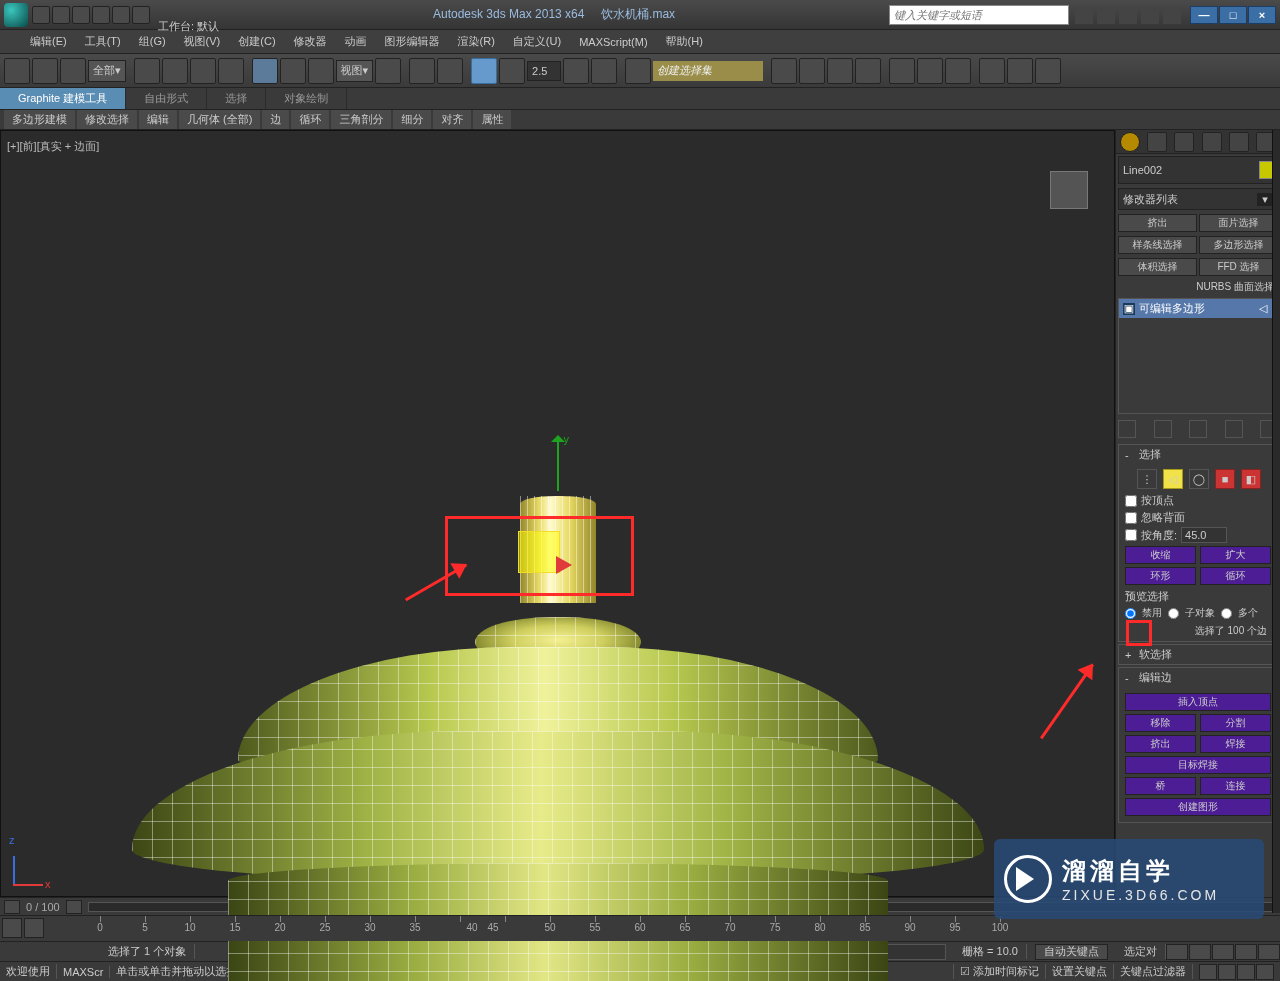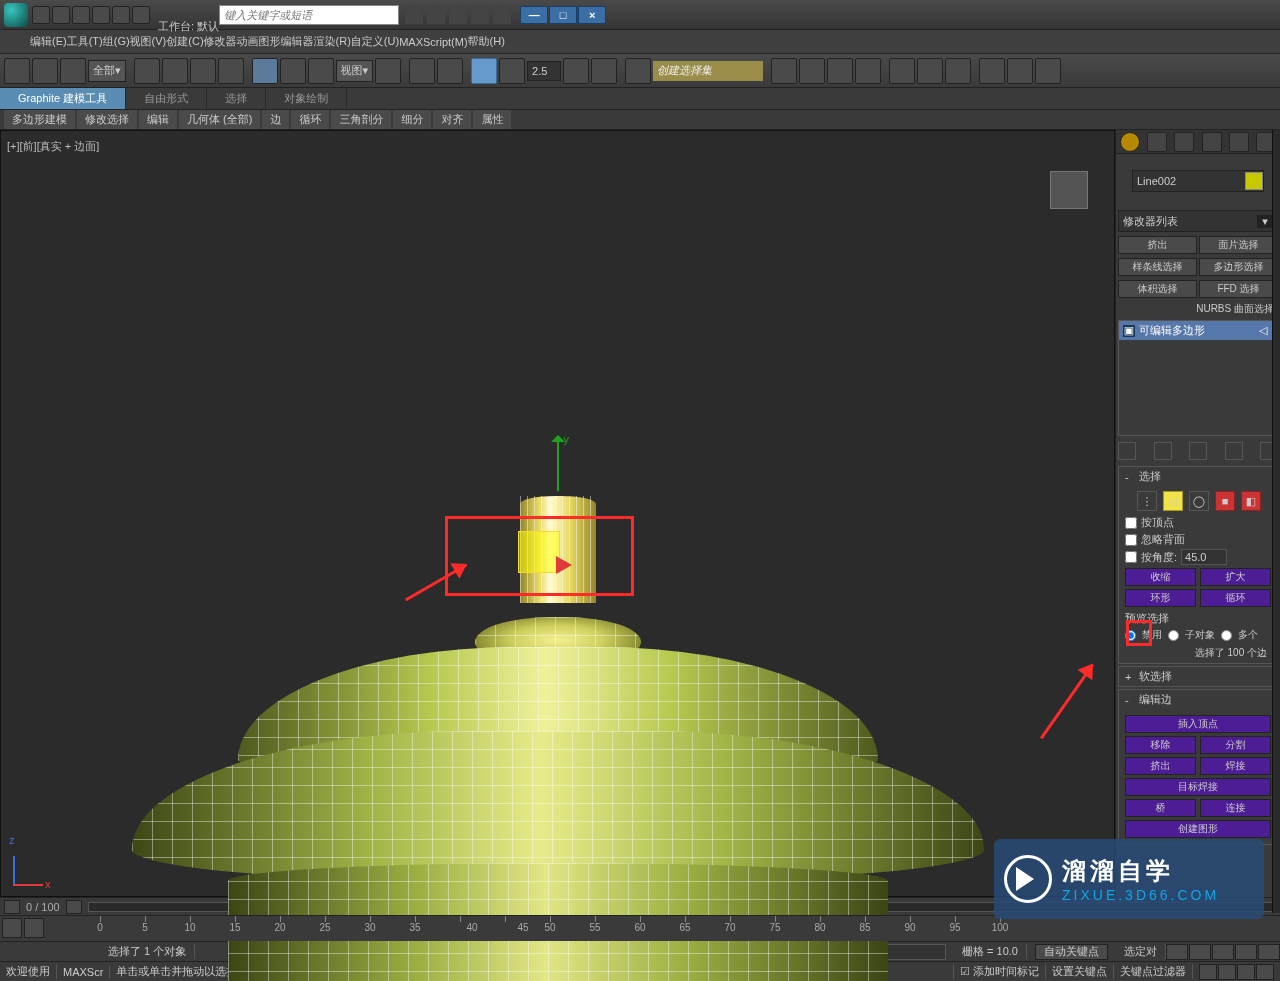--- a/index.html
+++ b/index.html
@@ -12,21 +12,21 @@
 .titlebar .qat .ic { width: 18px; height: 18px; background: #4a4a4a; border: 1px solid #222; border-radius: 2px; }
 .titlebar .ws-label { margin-left: 8px; font-size: 11px; color: #ccc; margin-top: 23px; }
 .titlebar .title-text { flex: 1; text-align: center; color: #9bbce0; font-size: 12px; }
 .titlebar .search-box { width: 180px; height: 20px; background: #fff; border: 1px solid #888; padding: 0 4px; color: #888; font-size: 11px; font-style: italic; }
 .titlebar .right-icons { display: flex; gap: 4px; margin-left: 6px; }
 .titlebar .right-icons .ic { width: 18px; height: 18px; background: #444; }
 .titlebar .win-btns { display: flex; margin-left: 8px; }
 .titlebar .win-btns div { width: 28px; height: 18px; background: #3a6ea5; border: 1px solid #1a3e65; margin-left: 1px; display:flex;align-items:center;justify-content:center;color:#fff;font-weight:bold;}
 
 
-.menubar { height: 24px; background: #3f3f3f; display: flex; align-items: center; padding: 0 30px; border-bottom: 1px solid #222; }
+.menubar { height: 24px; background: #3f3f3f; display: flex; align-items: center; padding: 0 30px; gap: 18px; border-bottom: 1px solid #222; }
 .menubar span { color: #ccc; font-size: 11px; }
 
 
 .toolbar { height: 34px; background: linear-gradient(#4a4a4a,#3a3a3a); display: flex; align-items: center; padding: 0 4px; gap: 2px; border-bottom: 1px solid #222; }
 .toolbar .tbtn { width: 26px; height: 26px; background: #4a4a4a; border: 1px solid #222; border-radius: 2px; display:flex;align-items:center;justify-content:center;}
 .toolbar .tbtn.active { background: #5c7a99; }
 .toolbar .tbtn.on { background: #6699cc; border-color:#3a6e9e; }
 .toolbar .tsep { width: 4px; }
 .toolbar .tsel { height: 22px; background: #555; border: 1px solid #222; color: #ccc; padding: 0 4px; display:flex;align-items:center;}
 .toolbar .tnum { height: 20px; background: #333; border: 1px solid #222; color: #ccc; padding: 0 4px; width: 34px; display:flex;align-items:center;}
@@ -85,21 +85,21 @@
   border-top-left-radius: 330px 18px; border-top-right-radius: 330px 18px; }
 .wire-grid { position:absolute; inset:0; background-image:
   repeating-linear-gradient(to right, rgba(255,255,255,.4) 0 1px, transparent 1px 20px),
   repeating-linear-gradient(to bottom, rgba(255,255,255,.4) 0 1px, transparent 1px 18px);
   border-radius:inherit; pointer-events:none; }
 
 
 .side .cmd-tabs { display:flex; height:24px; background:#333; border-bottom:1px solid #222; align-items:center; justify-content:space-around;}
 .side .cmd-tabs .ct { width:20px; height:20px; background:#444; border:1px solid #222; border-radius:2px;}
 .side .cmd-tabs .ct.star { background:#b58a00; border-radius:50%;}
-.side .objname { height:22px; background:#333; border:1px solid #222; margin:16px; display:flex; align-items:center;}
+.side .objname { height:28px; background:#333; border:1px solid #222; margin:2px; display:flex; align-items:center;}
 .side .objname span { flex:1; padding:0 4px;}
 .side .objname .sw { width:18px; height:18px; background:#c8c800; border:1px solid #888;}
 .side .modlist { height:22px; background:#333; border:1px solid #222; margin:2px; display:flex; align-items:center; padding:0 4px;}
 .side .modlist .dd { width:16px; text-align:center; background:#222; margin-left:auto;}
 .side .btn-row { display:flex; gap:2px; margin:2px;}
 .side .btn-row .pbtn { flex:1; height:18px; background:#4a4a4a; border:1px solid #222; display:flex; align-items:center; justify-content:center; font-size:10px;}
 .side .stack { margin:2px; border:1px solid #555; height:116px; background:#3a3a3a;}
 .side .stack .stack-item { background:#5577aa; color:#fff; padding:2px 4px; display:flex; align-items:center; gap:4px;}
 .side .stack .stack-item .plus { background:#1a3a5a; width:12px; height:12px; display:flex;align-items:center;justify-content:center;}
 .side .stack .stack-item .eye { margin-left:auto; width:14px;}
@@ -149,40 +149,45 @@
 
 .statusbar2 { height:20px; background:#3a3a3a; border-top:1px solid #222; display:flex; align-items:center; font-size:11px;}
 .statusbar2 .seg { padding:0 6px; border-right:1px solid #555;}
 
 
 .watermark { position:absolute; right:16px; bottom:62px; width:270px; height:80px; background:rgba(40,75,120,.85); border-radius:6px; display:flex; align-items:center; gap:10px; padding:6px 10px; z-index:60;}
 .watermark .play { width:48px; height:48px; border:3px solid #fff; border-radius:50%; display:flex;align-items:center;justify-content:center;}
 .watermark .play::after{content:""; border:12px solid transparent; border-left:18px solid #fff; margin-left:6px;}
 .watermark .txt { color:#fff; display:flex; flex-direction:column;}
 .watermark .txt .big { font-size:24px; font-weight:bold; letter-spacing:4px;}
-.watermark .txt .sm { font-size:14px; letter-spacing:3px; color:#0ea5e9;}
+.watermark .txt .sm { font-size:14px; letter-spacing:3px; color:#e5e5e5;}
 
 .highlight-edge-btn { position:absolute; border:3px solid #ff2a2a; width:26px; height:26px; right:128px; top:620px; z-index:70;}
 .red-arrow2 { position:absolute; right:168px; top:700px; width:90px; height:3px; background:#ff2a2a; transform:rotate(-55deg); z-index:70;}
 .red-arrow2::after{content:""; position:absolute; right:-10px; top:-8px; border:9px solid transparent; border-left:14px solid #ff2a2a;}
 </style>
 </head>
 <body>
 
 <div class="titlebar">
   <div class="app-icon"></div>
   <div class="qat">
     <div class="ic"></div>
     <div class="ic"></div>
     <div class="ic"></div>
     <div class="ic"></div>
     <div class="ic"></div>
     <div class="ic"></div>
   </div>
   <span class="ws-label">工作台: 默认</span>
+  <div class="title-text">
+    <span>Autodesk 3ds Max  2013 x64</span>
+    &nbsp;&nbsp;&nbsp;
+    <span>饮水机桶.max</span>
+  </div>
   <input class="search-box" placeholder="键入关键字或短语" style="">
   <div class="right-icons">
     <div class="ic"></div>
     <div class="ic"></div>
     <div class="ic"></div>
     <div class="ic"></div>
     <div class="ic"></div>
   </div>
   <div class="win-btns">
     <div>—</div>
@@ -463,21 +468,21 @@
       <div class="ticklabel" style="left: 180px;">20</div>
       <div class="tick" style="left: 225px;"></div>
       <div class="ticklabel" style="left: 225px;">25</div>
       <div class="tick" style="left: 270px;"></div>
       <div class="ticklabel" style="left: 270px;">30</div>
       <div class="tick" style="left: 315px;"></div>
       <div class="ticklabel" style="left: 315px;">35</div>
       <div class="tick" style="left: 360px;"></div>
       <div class="ticklabel" style="left: 372px;">40</div>
       <div class="tick" style="left: 405px;"></div>
-      <div class="ticklabel" style="left: 423px; text-align: right;">45</div>
+      <div class="ticklabel" style="left: 393px; text-align: right;">45</div>
       <div class="tick" style="left: 450px;"></div>
       <div class="ticklabel" style="left: 450px;">50</div>
       <div class="tick" style="left: 495px;"></div>
       <div class="ticklabel" style="left: 495px;">55</div>
       <div class="tick" style="left: 540px;"></div>
       <div class="ticklabel" style="left: 540px;">60</div>
       <div class="tick" style="left: 585px;"></div>
       <div class="ticklabel" style="left: 585px;">65</div>
       <div class="tick" style="left: 630px;"></div>
       <div class="ticklabel" style="left: 630px;">70</div>

